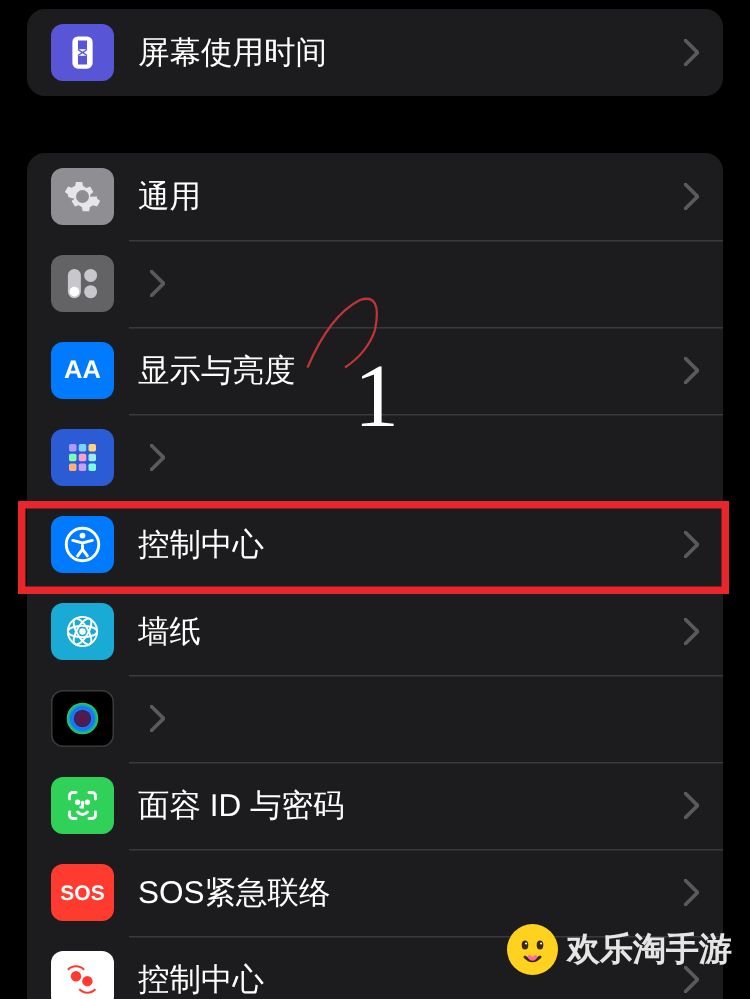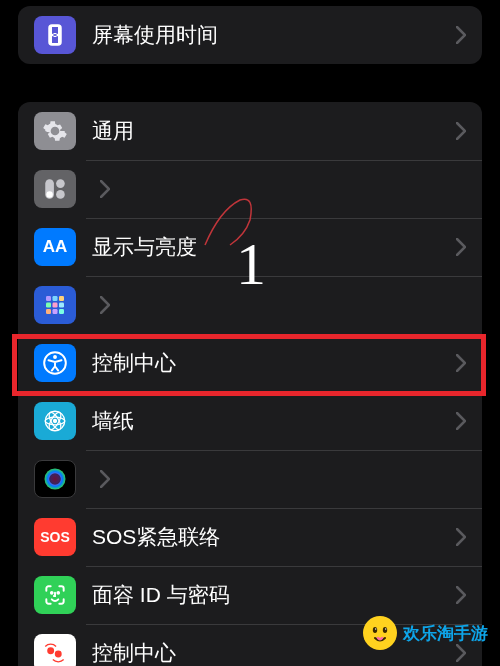--- a/index.html
+++ b/index.html
@@ -90,22 +90,22 @@
       width: 34px;
       height: 34px;
       border-radius: 50%;
       background: #ffd21f;
       display: flex;
       align-items: center;
       justify-content: center;
       font-size: 22px;
     }
     .watermark-text {
-      color: #0ea5e9;
-      font-size: 17px;
+      color: #e5e5e5;
+      font-size: 22px;
       font-weight: 600;
     }
     
     .bg-purple { background: #5856d6; }
     .bg-gray { background: #8e8e93; }
     .bg-darkgray { background: #636366; }
     .bg-blue { background: #007aff; }
     .bg-deepblue { background: #2b5cd6; }
     .bg-cyan { background: #1aaad6; }
     .bg-black { background: #000; }
@@ -250,42 +250,42 @@
       </svg>
     </div>
     <span class="chevron">
       <svg width="10" height="18" viewBox="0 0 10 18">
           <path d="M1 1 L9 9 L1 17" stroke="#5a5a5e" stroke-width="2.5" fill="none" stroke-linecap="round"></path>
         </svg>
     </span>
   </div>
 
   <div class="row">
-    <div class="icon-box bg-red">
-      <span style="color:#fff;font-weight:700;font-size:14px;">SOS</span>
-    </div>
-    <span class="label">SOS紧急联络</span>
-    <span class="chevron">
-      <svg width="10" height="18" viewBox="0 0 10 18">
-          <path d="M1 1 L9 9 L1 17" stroke="#5a5a5e" stroke-width="2.5" fill="none" stroke-linecap="round"></path>
-        </svg>
-    </span>
-  </div>
-
-  <div class="row">
     <div class="icon-box bg-green">
       <svg width="26" height="26" viewBox="0 0 24 24" fill="none" stroke="#fff" stroke-width="1.8" stroke-linecap="round">
         <path d="M4 8V6a2 2 0 012-2h2M16 4h2a2 2 0 012 2v2M20 16v2a2 2 0 01-2 2h-2M8 20H6a2 2 0 01-2-2v-2"></path>
         <circle cx="9" cy="10" r="0.8" fill="#fff"></circle>
         <circle cx="15" cy="10" r="0.8" fill="#fff"></circle>
         <path d="M12 10v3h-1"></path>
         <path d="M9 16c1 1 2 1.5 3 1.5s2-.5 3-1.5"></path>
       </svg>
     </div>
     <span class="label">面容 ID 与密码</span>
+    <span class="chevron">
+      <svg width="10" height="18" viewBox="0 0 10 18">
+          <path d="M1 1 L9 9 L1 17" stroke="#5a5a5e" stroke-width="2.5" fill="none" stroke-linecap="round"></path>
+        </svg>
+    </span>
+  </div>
+
+  <div class="row">
+    <div class="icon-box bg-red">
+      <span style="color:#fff;font-weight:700;font-size:14px;">SOS</span>
+    </div>
+    <span class="label">SOS紧急联络</span>
     <span class="chevron">
       <svg width="10" height="18" viewBox="0 0 10 18">
           <path d="M1 1 L9 9 L1 17" stroke="#5a5a5e" stroke-width="2.5" fill="none" stroke-linecap="round"></path>
         </svg>
     </span>
   </div>
 
   <div class="row">
     <div class="icon-box" style="background:#fff;">
       <svg width="26" height="26" viewBox="0 0 24 24">

